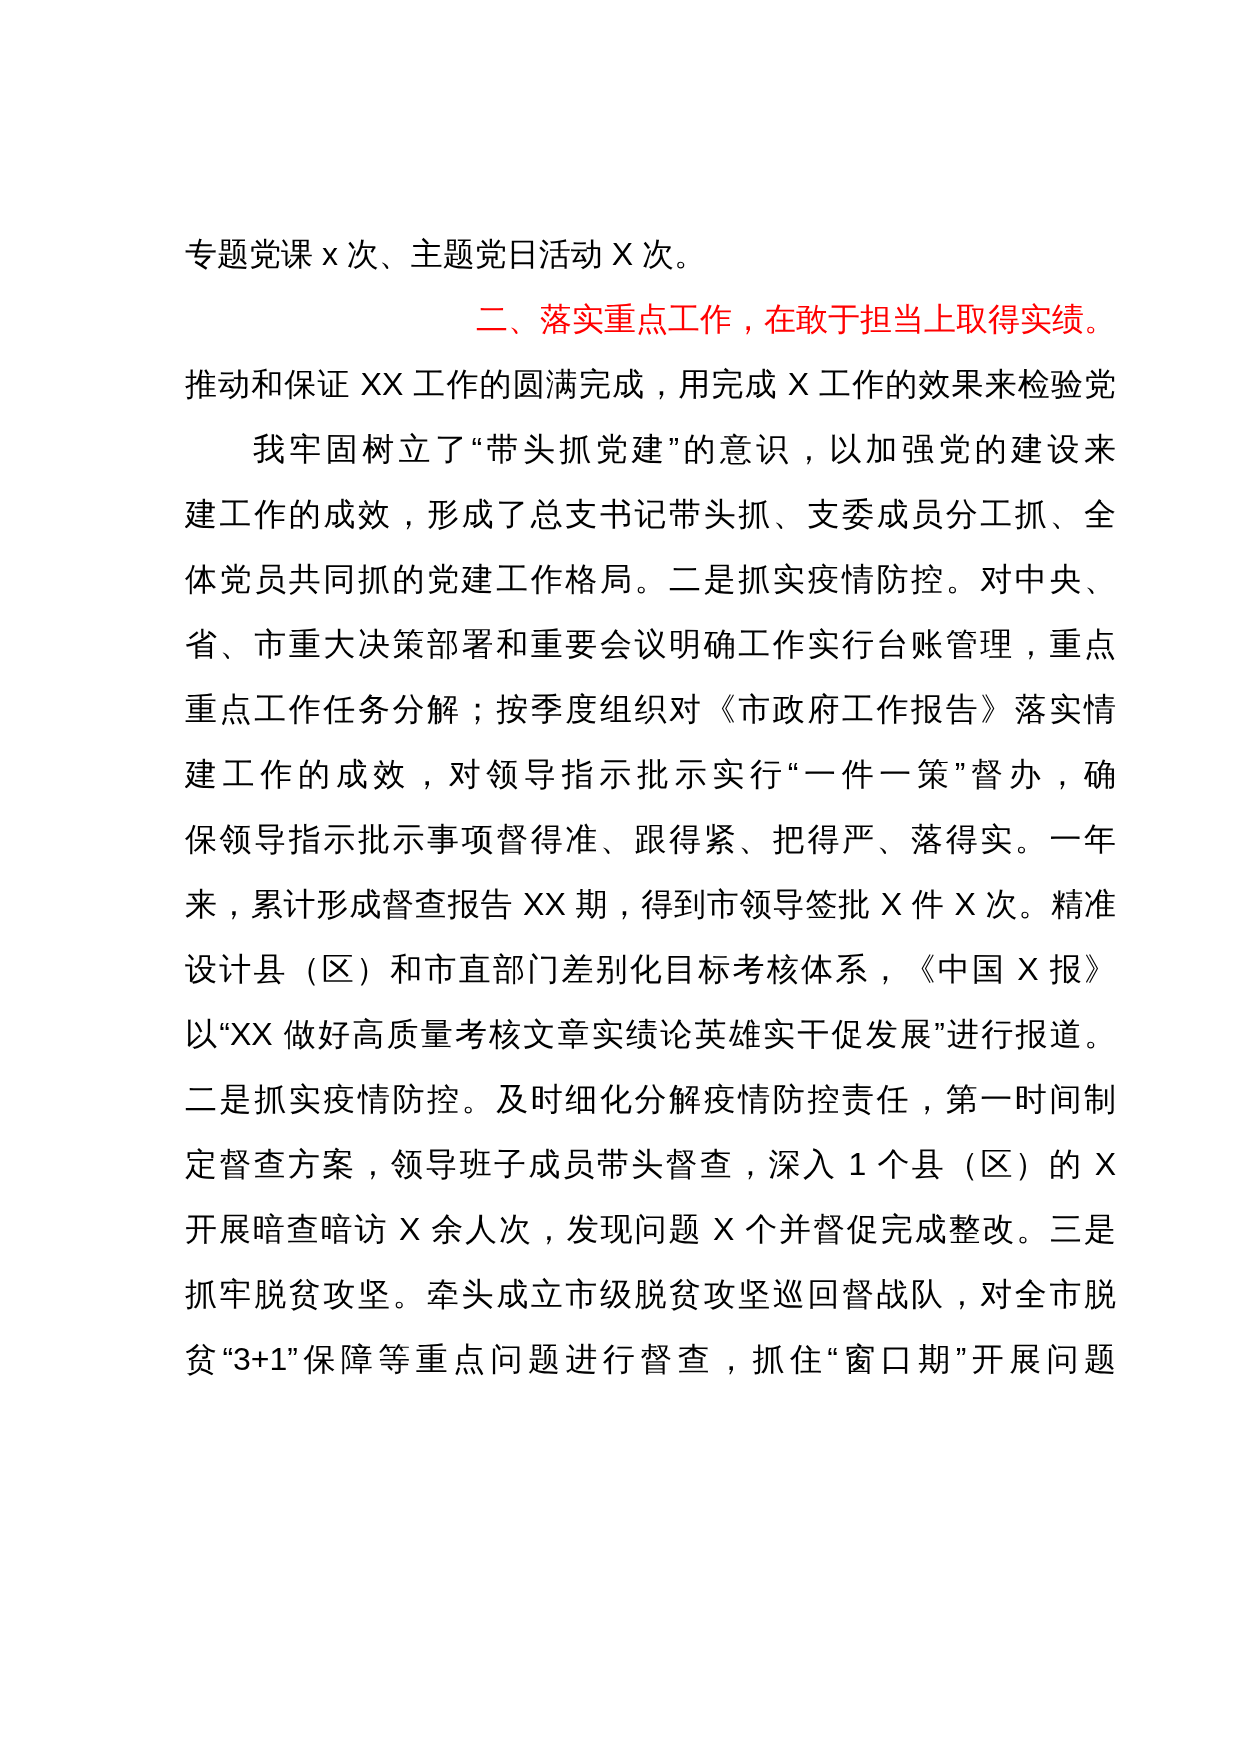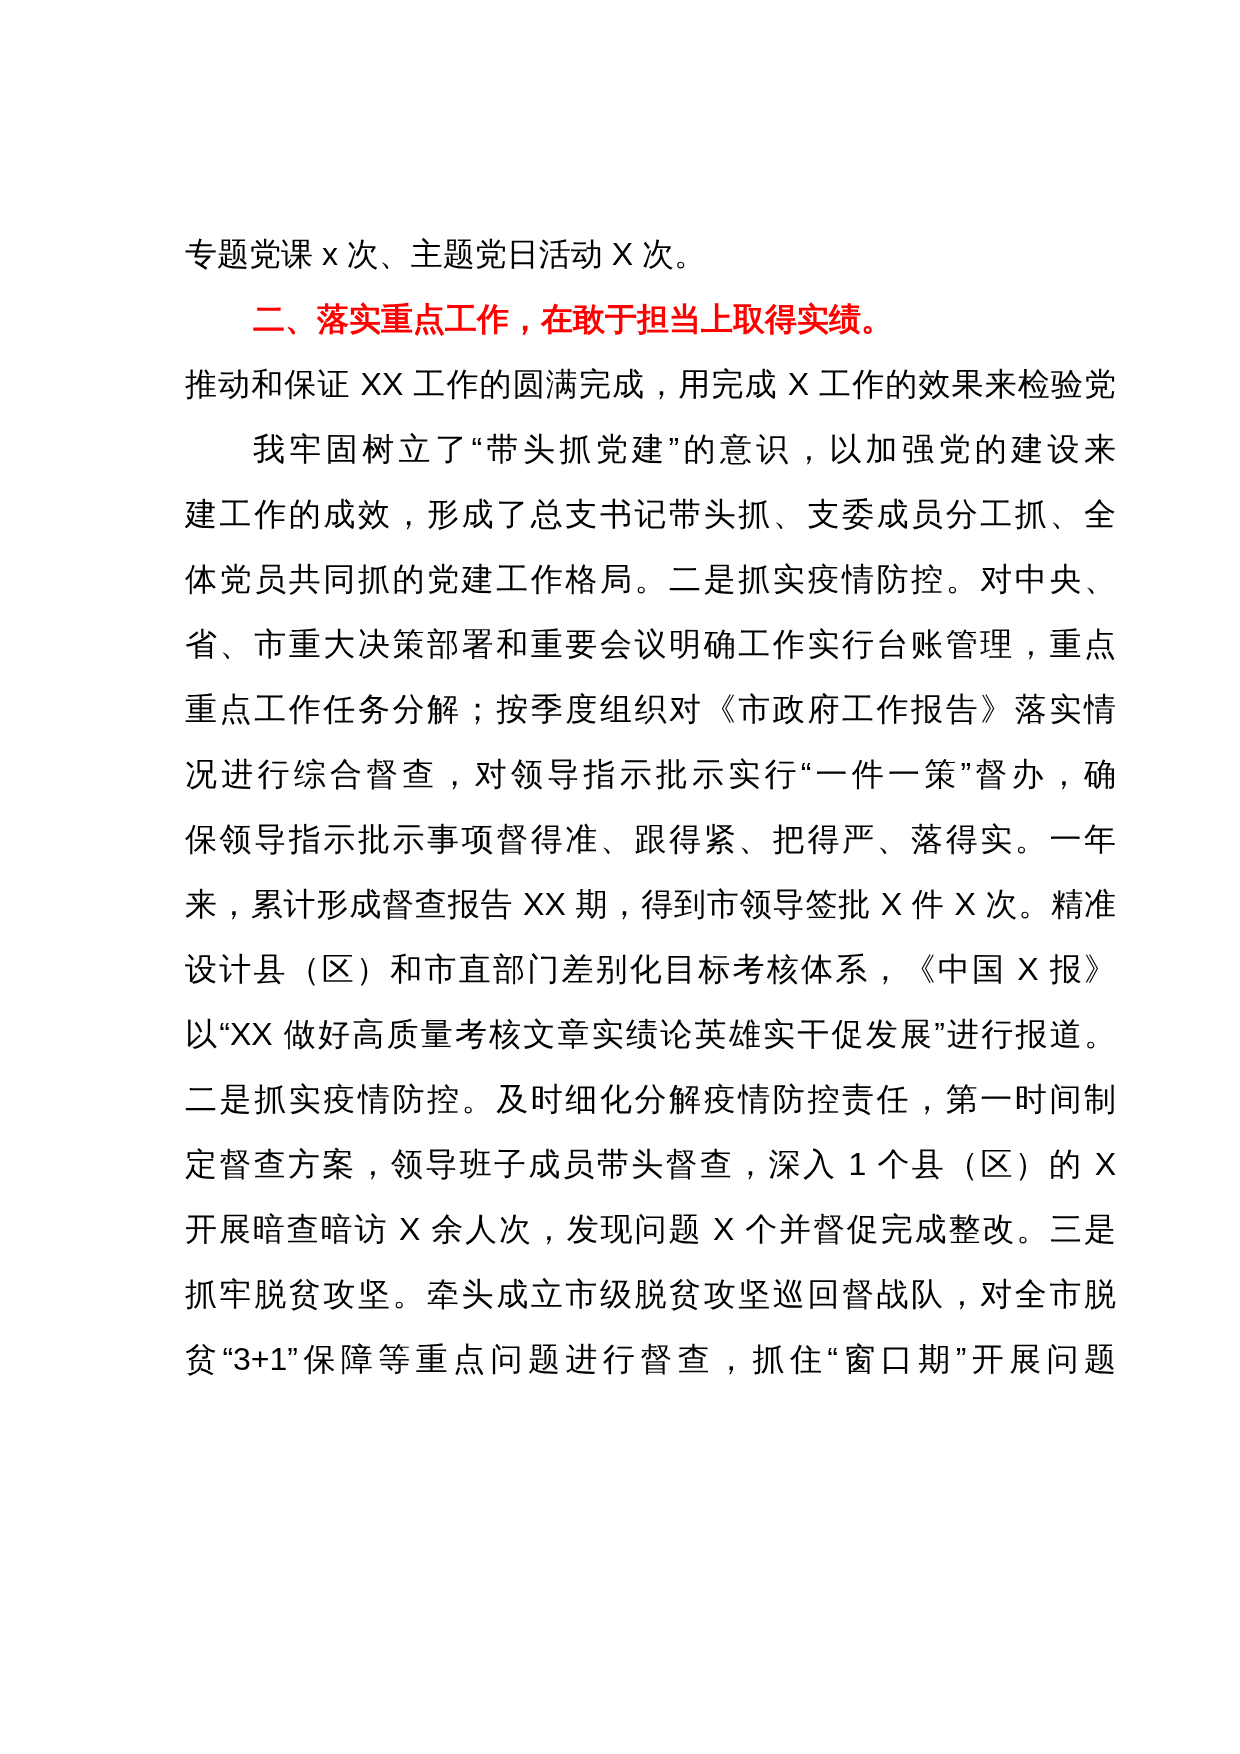--- a/index.html
+++ b/index.html
@@ -29,23 +29,23 @@
     font-size: 32px;
     letter-spacing: 0;
     color: var(--text-color, #000000);
     overflow: hidden;
   }
   .para-end {
     text-align: left;
   }
   .heading {
     color: var(--heading-color, #ff0000);
-    font-weight: bold;
+    font-weight: normal;
     padding-left: 68px;
-    text-align: left;
+    text-align: right;
   }
   .body-line {
     text-align: justify;
     text-align-last: justify;
   }
   .indent {
     padding-left: 68px;
   }
 </style>
 </head>
@@ -55,21 +55,21 @@
   <div class="content">
     <div class="line para-end">专题党课 x 次、主题党日活动 X 次。</div>
     <div class="line heading">二、落实重点工作，在敢于担当上取得实绩。</div>
     <div id="para-body">
         <div class="line body-line">推动和保证 XX 工作的圆满完成，用完成 X 工作的效果来检验党</div>
         <div class="line body-line indent">我牢固树立了“带头抓党建”的意识，以加强党的建设来</div>
         <div class="line body-line">建工作的成效，形成了总支书记带头抓、支委成员分工抓、全</div>
         <div class="line body-line">体党员共同抓的党建工作格局。二是抓实疫情防控。对中央、</div>
         <div class="line body-line">省、市重大决策部署和重要会议明确工作实行台账管理，重点</div>
         <div class="line body-line">重点工作任务分解；按季度组织对《市政府工作报告》落实情</div>
-        <div class="line body-line">况进行综合督查，对领导指示批示实行“一件一策”督办，确</div>
+        <div class="line body-line">建工作的成效，对领导指示批示实行“一件一策”督办，确</div>
         <div class="line body-line">保领导指示批示事项督得准、跟得紧、把得严、落得实。一年</div>
         <div class="line body-line">来，累计形成督查报告 XX 期，得到市领导签批 X 件 X 次。精准</div>
         <div class="line body-line">设计县（区）和市直部门差别化目标考核体系，《中国 X 报》</div>
         <div class="line body-line">以“XX 做好高质量考核文章实绩论英雄实干促发展”进行报道。</div>
         <div class="line body-line">二是抓实疫情防控。及时细化分解疫情防控责任，第一时间制</div>
         <div class="line body-line">定督查方案，领导班子成员带头督查，深入 1 个县（区）的 X</div>
         <div class="line body-line">开展暗查暗访 X 余人次，发现问题 X 个并督促完成整改。三是</div>
         <div class="line body-line">抓牢脱贫攻坚。牵头成立市级脱贫攻坚巡回督战队，对全市脱</div>
         <div class="line body-line">贫“3+1”保障等重点问题进行督查，抓住“窗口期”开展问题</div>
       </div>

